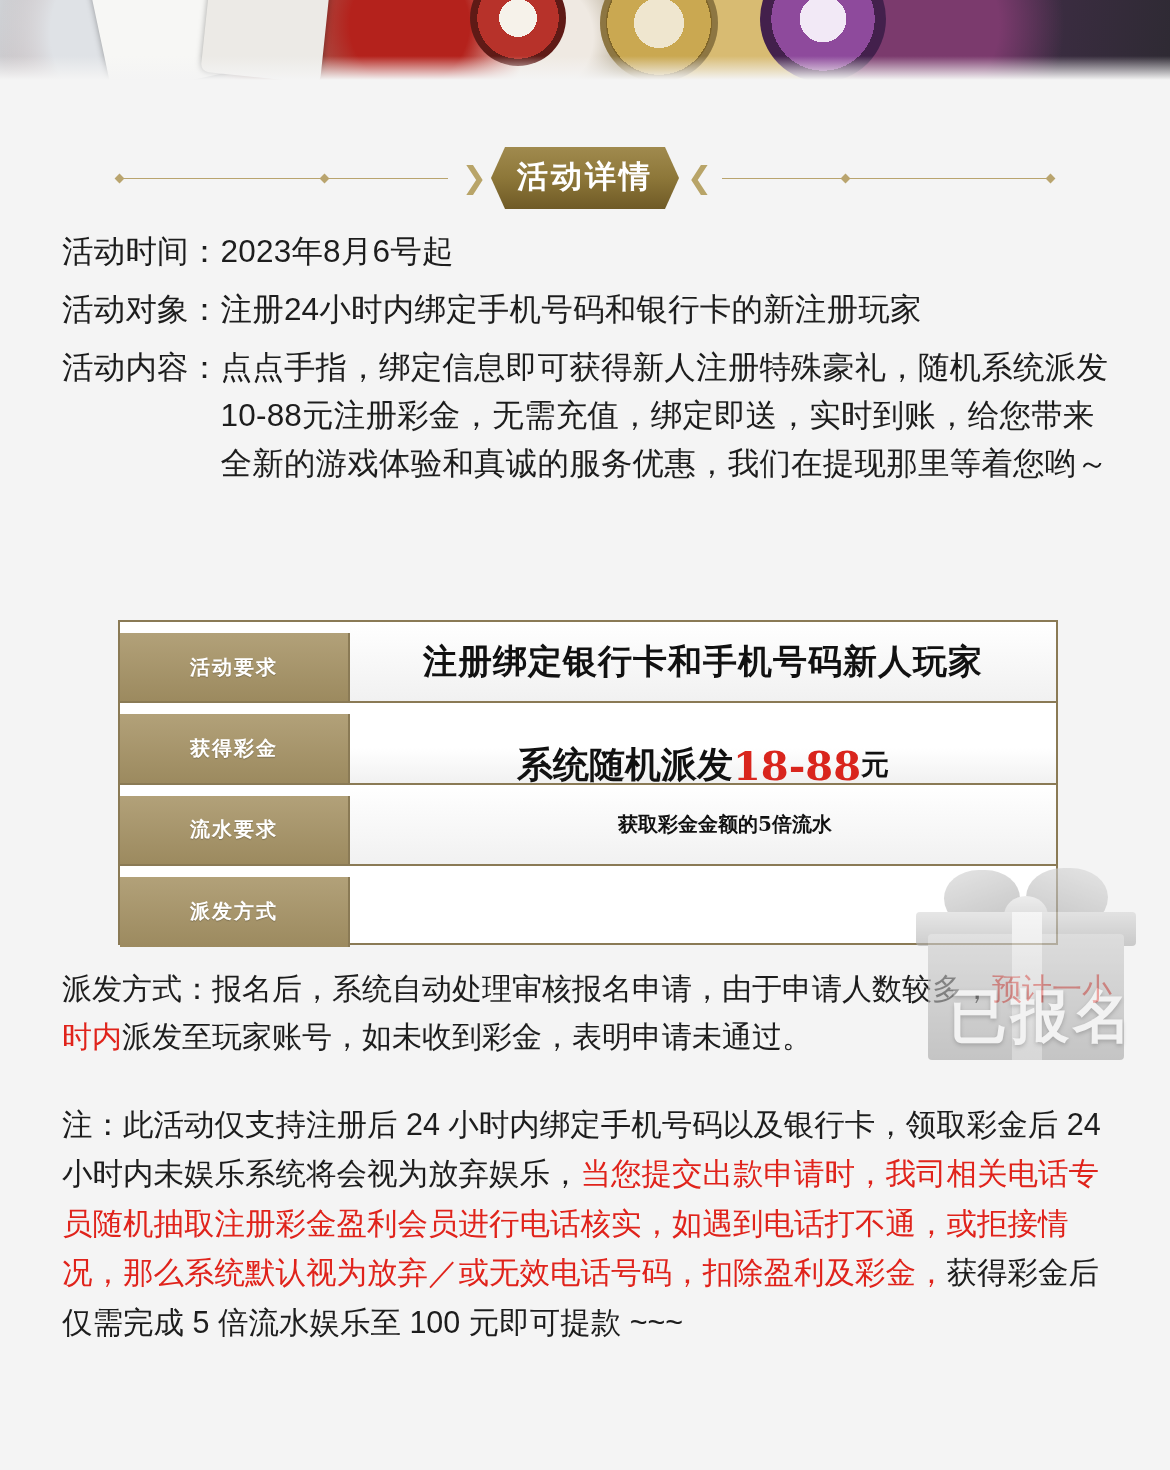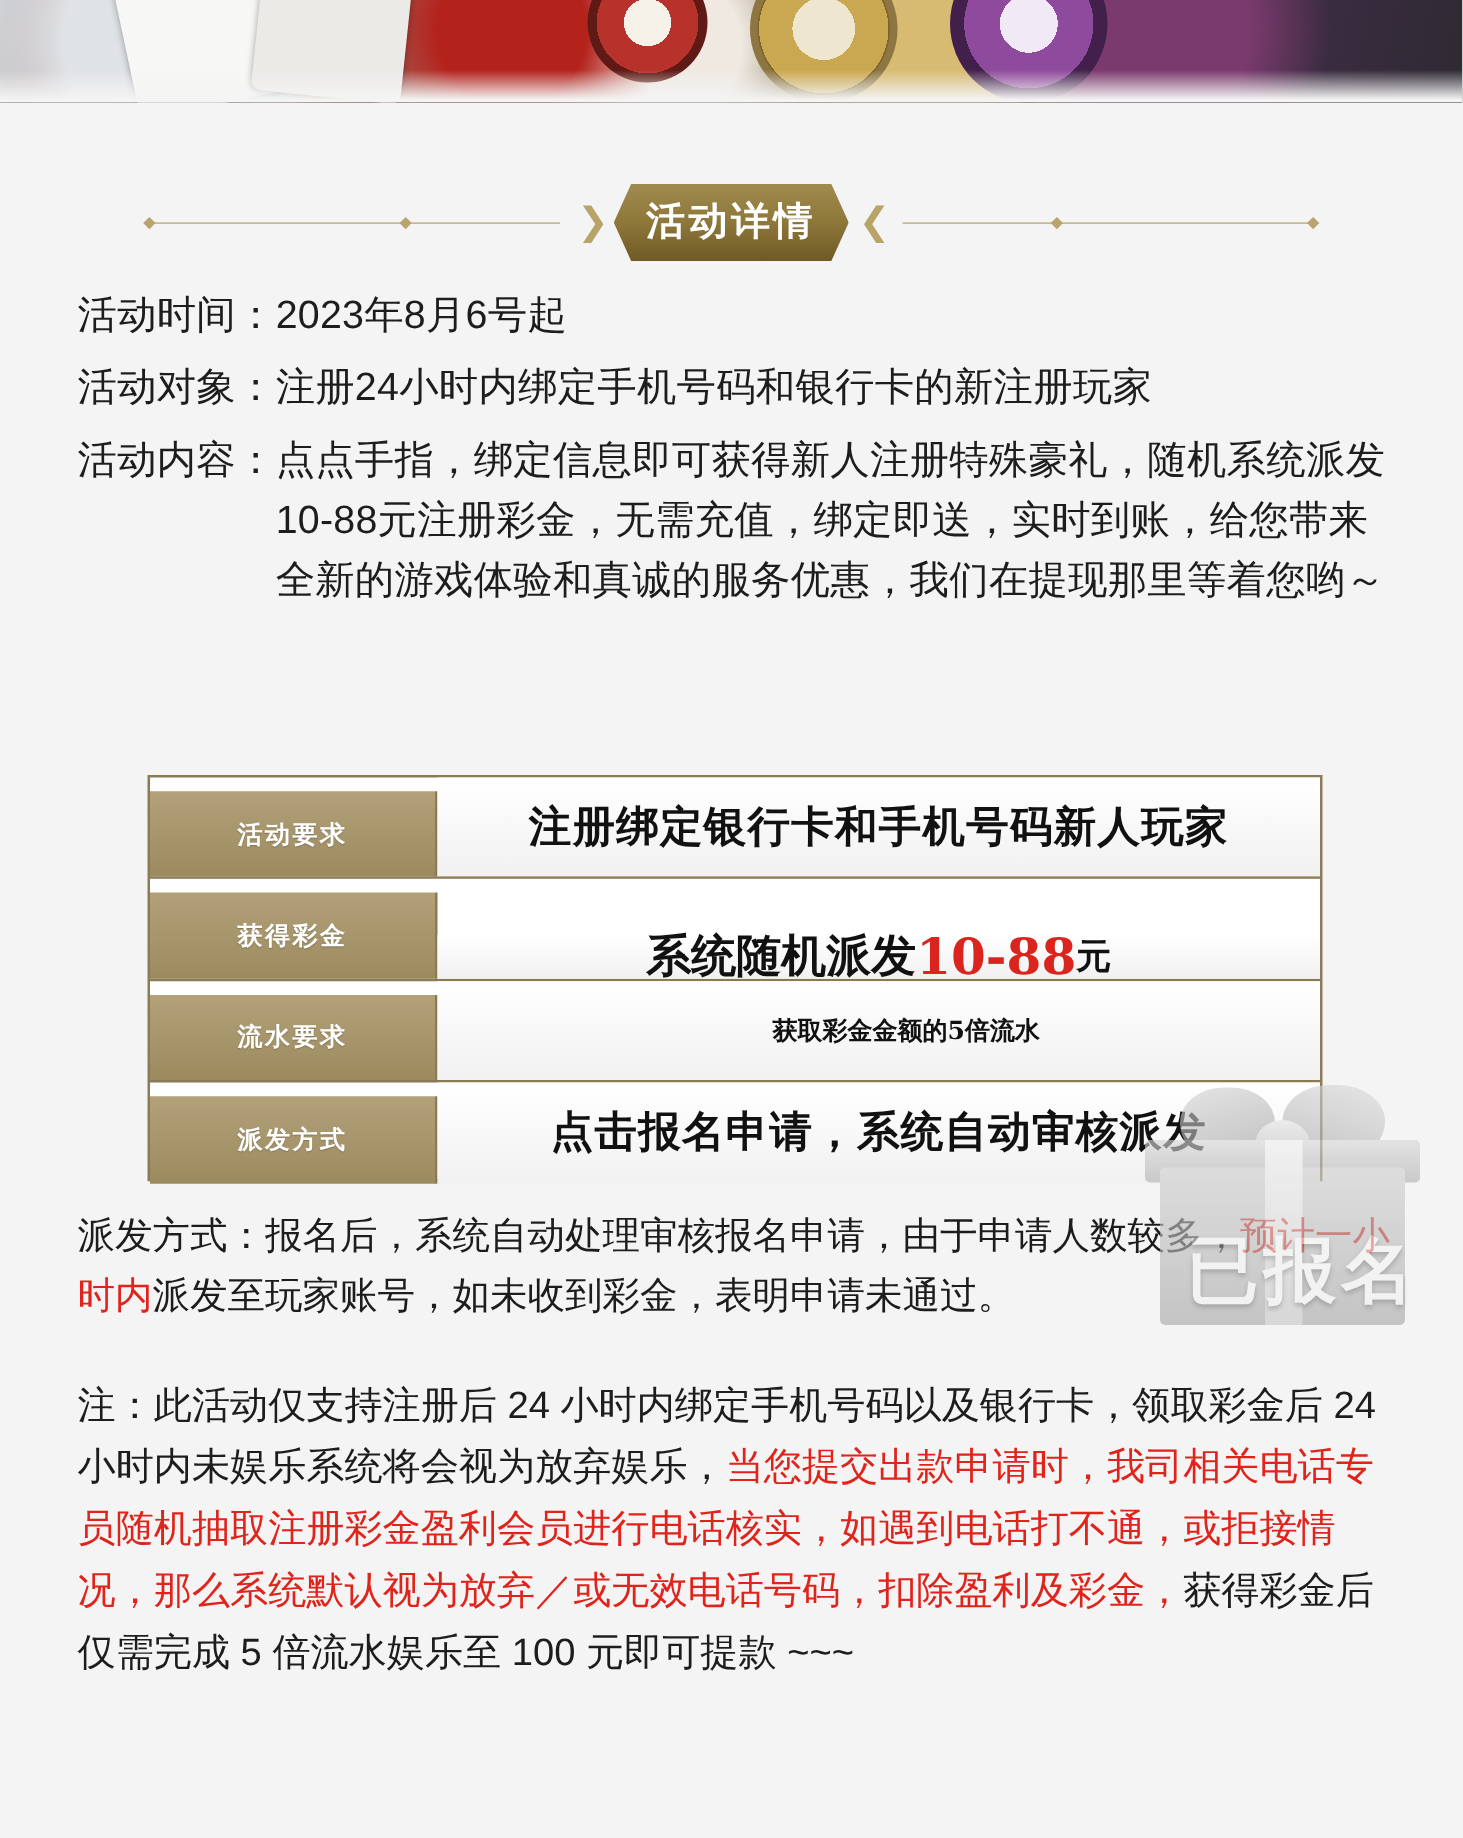--- a/index.html
+++ b/index.html
@@ -240,31 +240,30 @@
 
   <div class="tbl">
     <div class="trow">
       <div class="tl">活动要求</div>
       <div class="tr r1">注册绑定银行卡和手机号码新人玩家</div>
     </div>
     <div class="trow">
       <div class="tl">获得彩金</div>
       <div class="tr r2">
         <span>系统随机派发</span>
-          <span class="num">10-88</span>
+          <span class="num">18-88</span>
           <span class="unit">元</span>
       </div>
     </div>
     <div class="trow">
       <div class="tl">流水要求</div>
       <div class="tr r3">获取彩金金额的5倍流水</div>
     </div>
     <div class="trow">
       <div class="tl">派发方式</div>
-      <div class="tr r4">点击报名申请，系统自动审核派发</div>
     </div>
   </div>
 
   <div class="note1">
     <span>派发方式：报名后，系统自动处理审核报名申请，由于申请人数较多，</span><span class="red">预计一小时内</span><span>派发至玩家账号，如未收到彩金，表明申请未通过。</span>
   </div>
 
   <div class="note2">
     <span>注：此活动仅支持注册后 24 小时内绑定手机号码以及银行卡，领取彩金后 24 小时内未娱乐系统将会视为放弃娱乐，</span><span class="red">当您提交出款申请时，我司相关电话专员随机抽取注册彩金盈利会员进行电话核实，如遇到电话打不通，或拒接情况，那么系统默认视为放弃／或无效电话号码，扣除盈利及彩金，</span><span>获得彩金后仅需完成 5 倍流水娱乐至 100 元即可提款 ~~~</span>
   </div>

